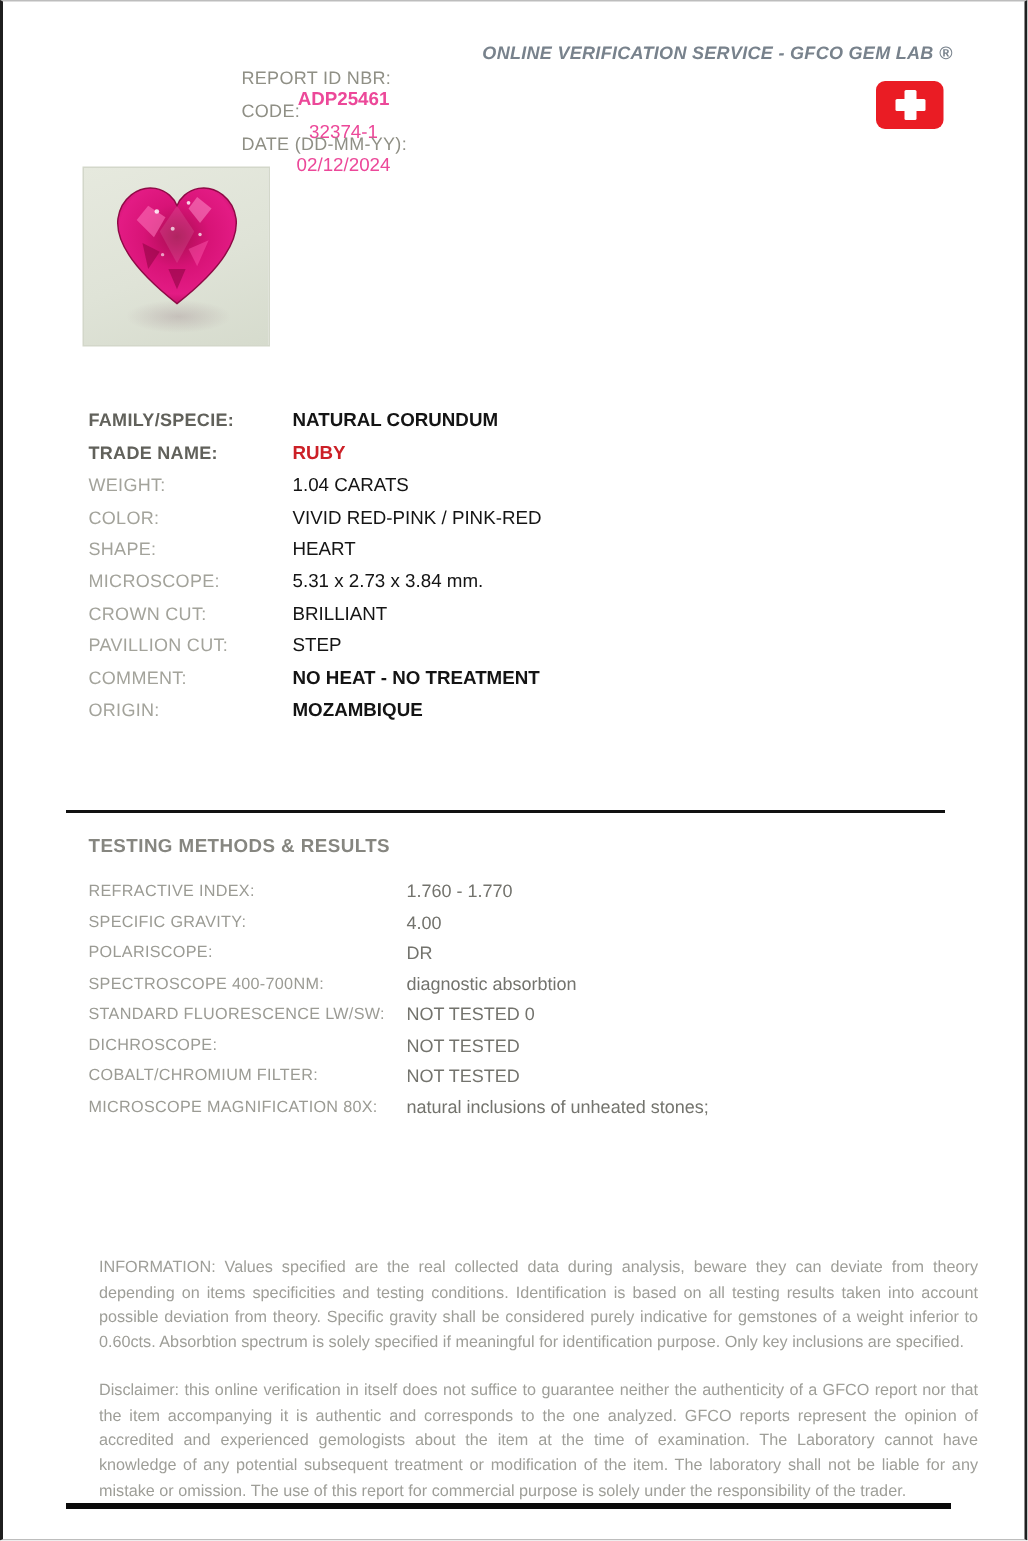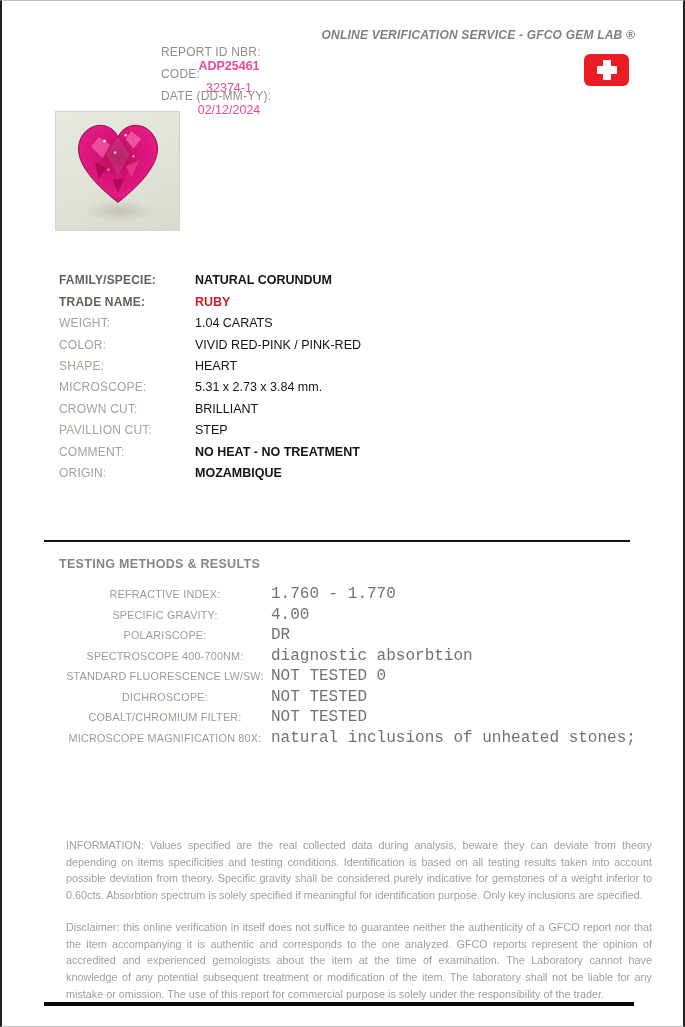--- a/index.html
+++ b/index.html
@@ -48,22 +48,22 @@
   
   .rule-thin{position:absolute;top:539px;left:42px;width:586px;height:2px;background:#111;}
   .rule-thick{position:absolute;top:1001px;left:42px;width:590px;height:4px;background:#0a0a0a;}
   
   .testing-title{
     position:absolute;top:556px;left:57px;
     font-size:12.5px;font-weight:bold;color:#868680;letter-spacing:.3px;
   }
   .test-block{position:absolute;top:583px;left:57px;right:43px;}
   .test-row{display:flex;height:20.5px;align-items:center;}
-  .test-label{width:212px;font-size:10.8px;color:#9b9b94;letter-spacing:.2px;text-align:center;}
-  .test-value{font-size:16px;color:#73736d;font-family:Liberation Mono, monospace;}
+  .test-label{width:212px;font-size:10.8px;color:#9b9b94;letter-spacing:.2px;}
+  .test-value{font-size:12px;color:#73736d;}
   
   .para{
     position:absolute;left:64px;width:586px;
     font-size:10.8px;color:#9e9e98;line-height:1.55;text-align:justify;
   }
   .para.info{top:836px;}
   .para.disclaimer{top:918px;}
 </style>
 </head>
 <body>

